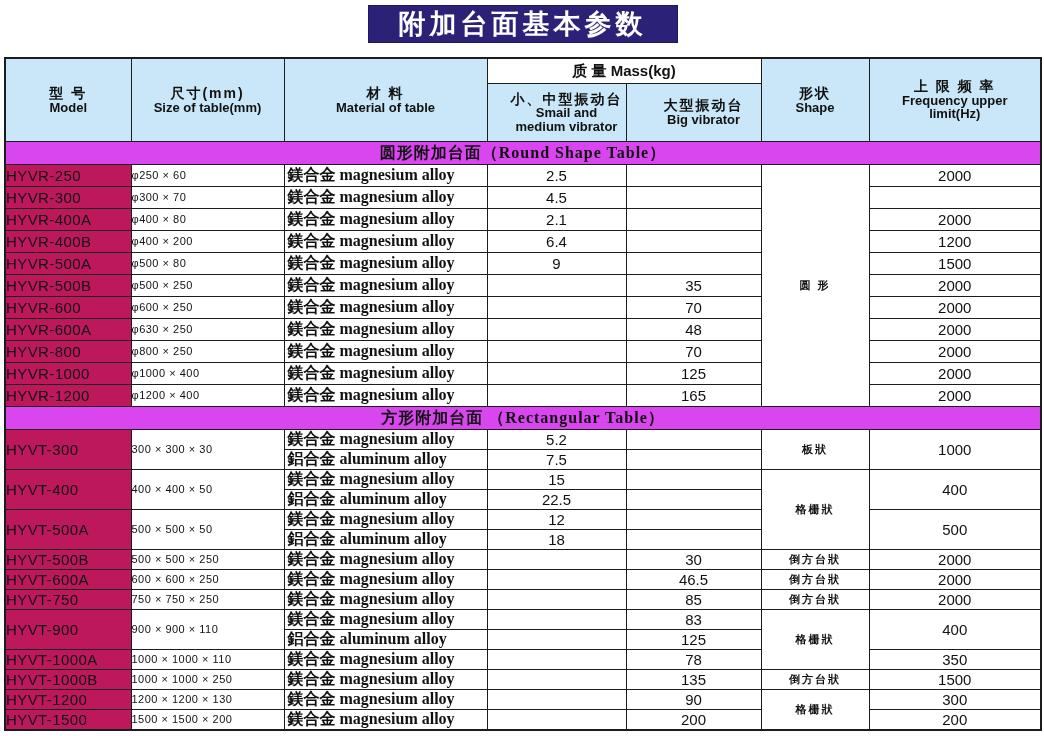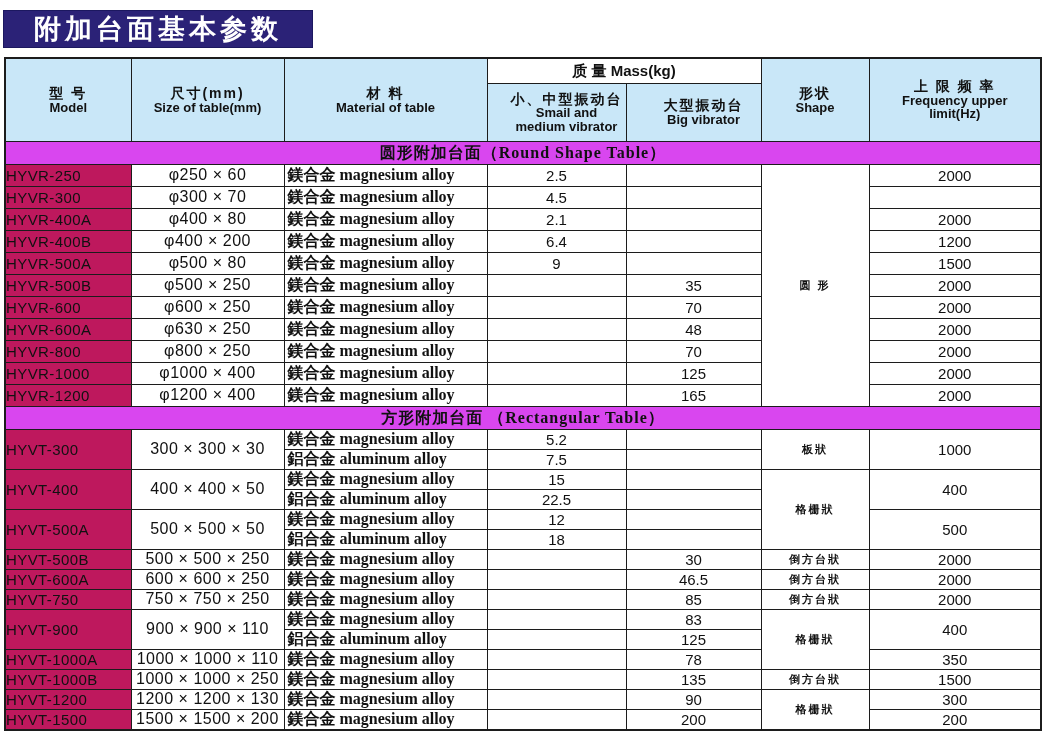--- a/index.html
+++ b/index.html
@@ -1,19 +1,19 @@
 <!DOCTYPE html>
 <html><head>
 <meta charset="utf-8">
 <style>
   html,body{margin:0;padding:0;background:#ffffff;}
   body{width:1044px;height:736px;font-family:"Liberation Sans",sans-serif;color:#111;}
 
   
-  .topbar{display:flex;align-items:flex-end;height:43px;margin:5px 2px 0 3px;}
+  .topbar{display:flex;align-items:center;height:43px;margin:5px 2px 0 3px;flex-direction:column;}
   .title-box{width:308px;background:#2b2277;color:#fff;display:flex;align-items:center;justify-content:center;
              font-size:27px;font-weight:bold;letter-spacing:4px;border:1px solid #1c1860;}
   .bar-gap{width:7px;}
   .accent-bar{flex:1;background:#0a6eb4;margin:3px 0 4px 0;}
 
   
   .tbl-wrap{margin:9px 4px 0 4px;}
   table{border-collapse:collapse;table-layout:fixed;width:1036px;border:2px solid #1c1c1c;}
   td,th{border:1px solid #1c1c1c;padding:0;overflow:hidden;white-space:nowrap;line-height:1.05;}
   th{font-weight:bold;background:#c9e7f8;vertical-align:middle;}
@@ -22,21 +22,21 @@
   .en{font-size:13px;letter-spacing:0;}
   thead .sub{height:57px;padding-left:20px;}
   thead th{text-align:center;}
 
   tr.round td{height:21px;}
   tr.rect td{height:19px;}
   .section-row td{height:22px;background:#d946ef;text-align:center;
                   font-family:"Liberation Serif",serif;font-weight:bold;font-size:16px;letter-spacing:1px;}
 
   .c-model{background:#be185d;font-size:15px;letter-spacing:.4px;}
-  .c-size{text-align:center;font-size:16px;letter-spacing:.5px;}
+  .c-size{font-size:11px;letter-spacing:.5px;}
   .c-material{font-family:"Liberation Serif",serif;font-weight:bold;font-size:16px;text-align:left;padding-left:3px;}
   .c-num{text-align:center;font-size:15px;}
   .c-shape{text-align:center;font-weight:bold;font-size:11px;letter-spacing:2px;vertical-align:middle;}
 </style>
 </head>
 <body>
 
 <div class="topbar">
   <div class="title-box">
     <span>附加台面基本参数</span>

